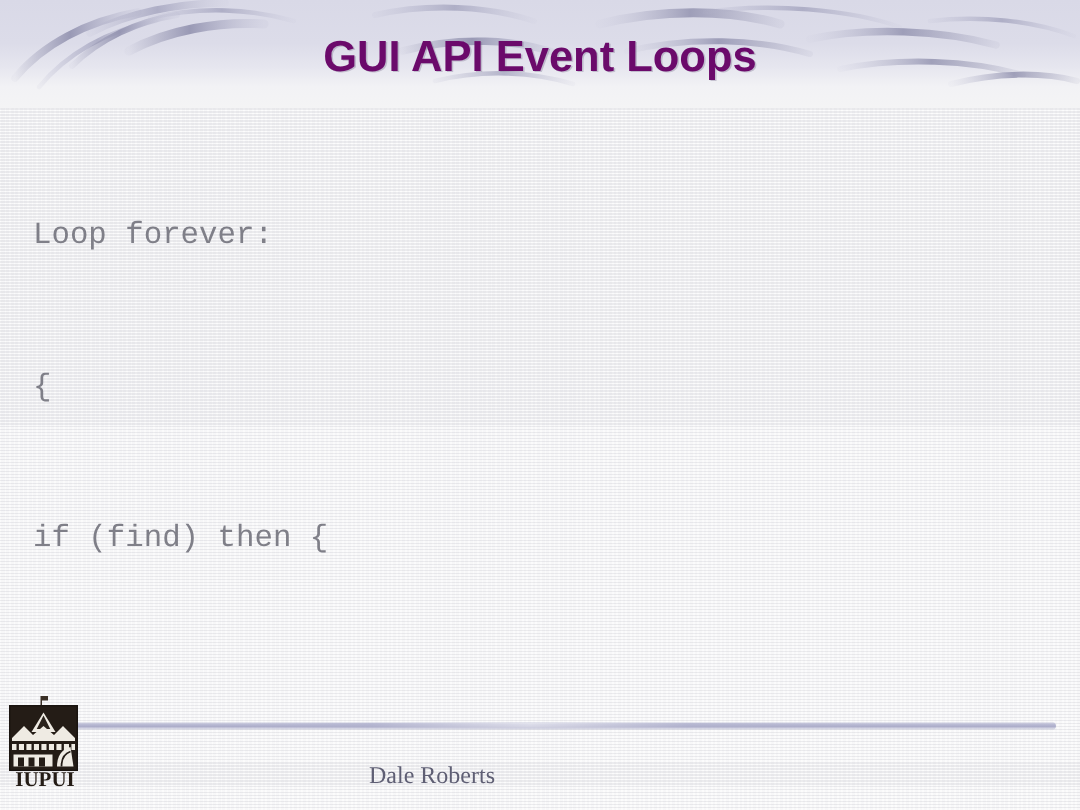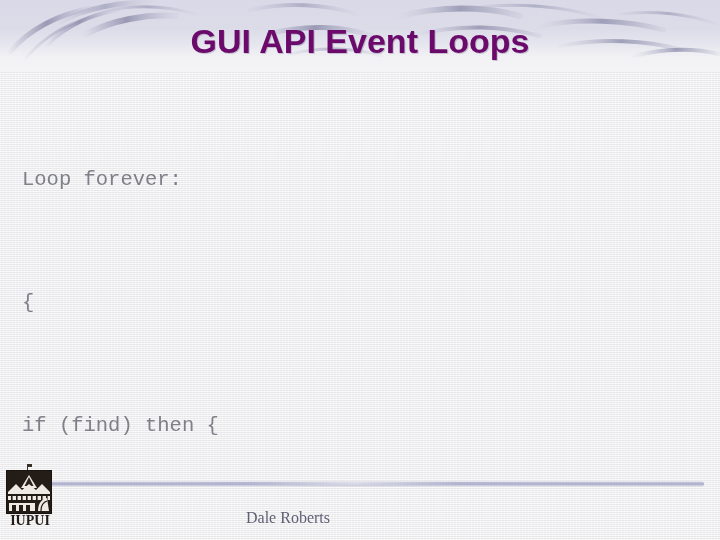--- a/index.html
+++ b/index.html
@@ -59,21 +59,21 @@
   }
 
   #title {
     position: absolute;
     left: 0;
     top: 22px;
     width: 720px;
     text-align: center;
     font-family: "Liberation Sans", sans-serif;
     font-weight: bold;
-    font-size: 34px;
+    font-size: 29px;
     letter-spacing: 0px;
     color: #6b0a6b;
     text-shadow: 1px 1px 0 rgba(120,110,140,0.35);
     white-space: nowrap;
   }
 
   
   #code {
     position: absolute;
     left: 0;
@@ -82,21 +82,20 @@
     font-family: "Liberation Mono", "DejaVu Sans Mono", monospace;
     font-size: 20.5px;
     line-height: 33.6px;
     color: #7f7f88;
     white-space: pre;
   }
   .code-line {
     height: 33.6px;
     padding-left: 22px;
     white-space: pre;
-    margin-top: 22px;
   }
 
   
   #divider {
     position: absolute;
     left: 44px;
     top: 481px;
     width: 660px;
     height: 6px;
     background: linear-gradient(180deg,

